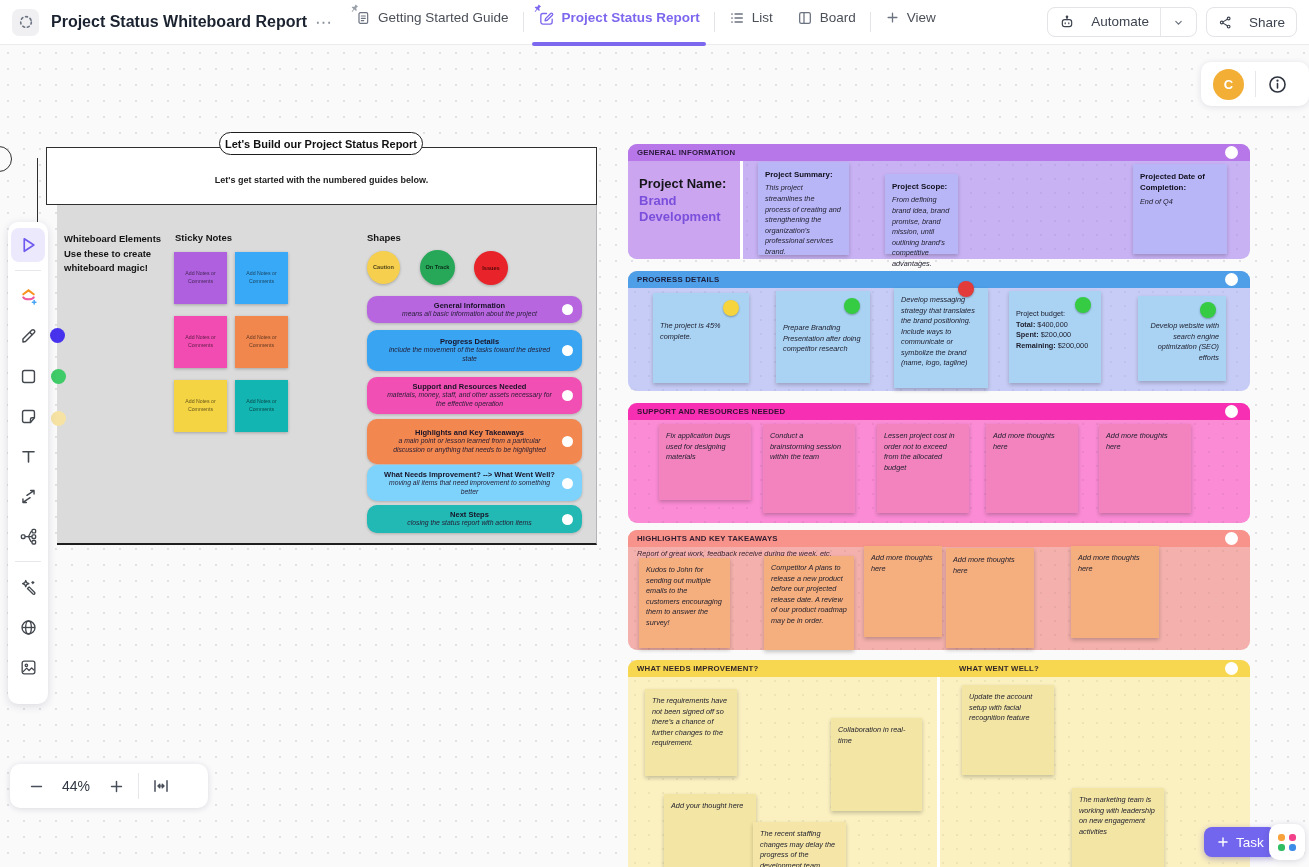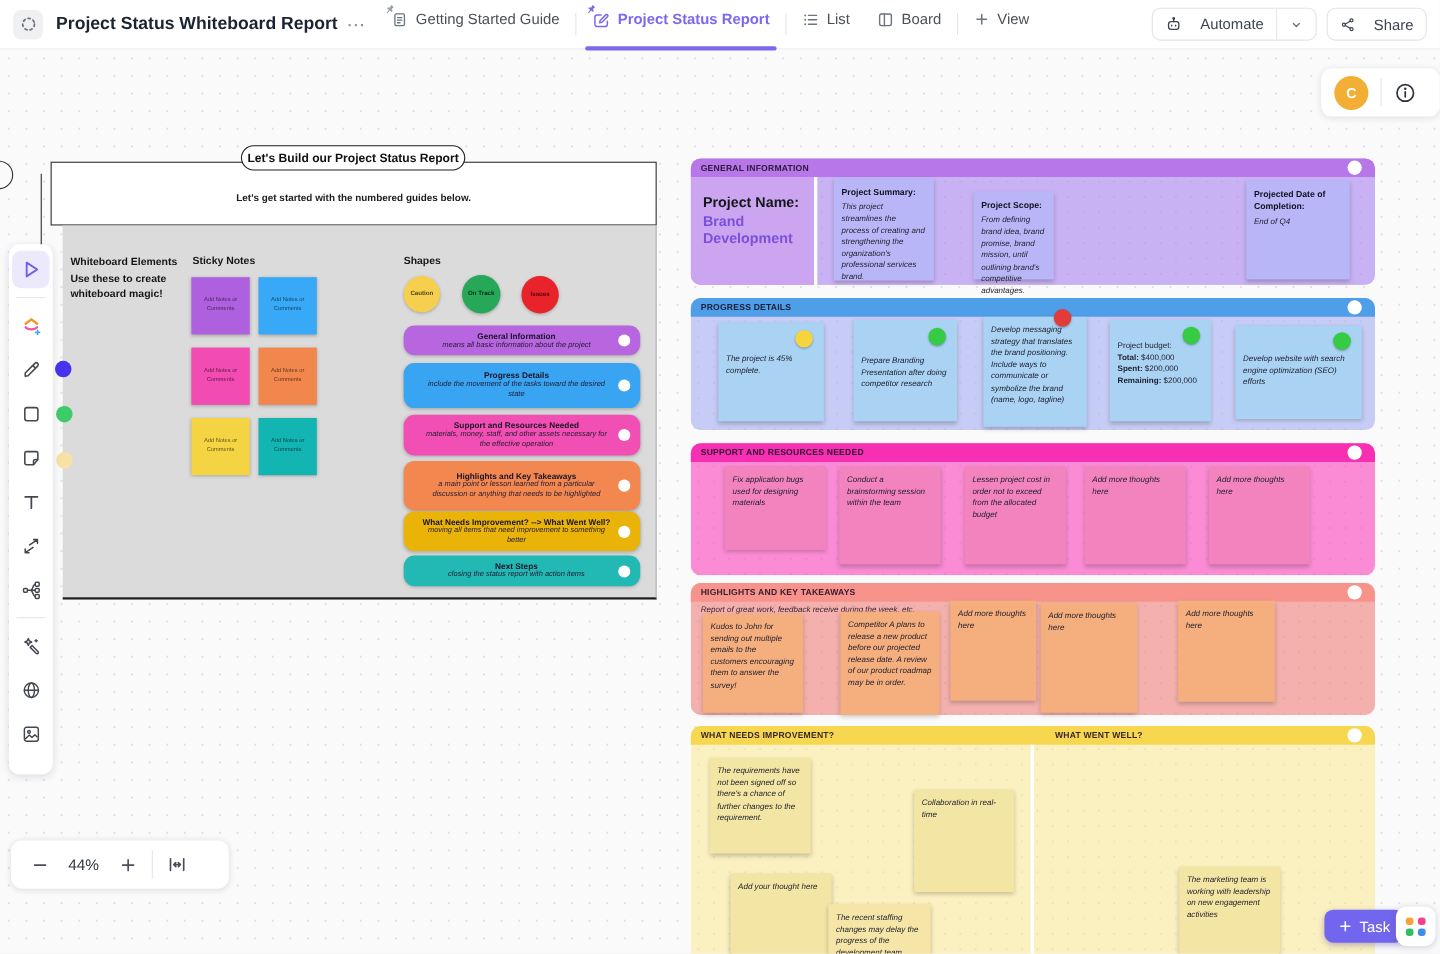--- a/index.html
+++ b/index.html
@@ -253,21 +253,21 @@
     <div class="banner" style="top:172px; height:37px; background:#F24FB4;">
       <div class="bt">Support and Resources Needed</div>
       <div class="bd">materials, money, staff, and other assets necessary for the effective operation</div>
       <span class="wdot"></span>
     </div>
     <div class="banner" style="top:214px; height:45px; background:#F28750;">
       <div class="bt">Highlights and Key Takeaways</div>
       <div class="bd">a main point or lesson learned from a particular discussion or anything that needs to be highlighted</div>
       <span class="wdot"></span>
     </div>
-    <div class="banner" style="top:260px; height:36px; background:#eab308;">
+    <div class="banner" style="top:260px; height:36px; background:#7dd3fc;">
       <div class="bt">What Needs Improvement? --&gt; What Went Well?</div>
       <div class="bd">moving all items that need improvement to something better</div>
       <span class="wdot"></span>
     </div>
     <div class="banner" style="top:300px; height:28px; background:#22B8B4;">
       <div class="bt">Next Steps</div>
       <div class="bd">closing the status report with action items</div>
       <span class="wdot"></span>
     </div>
   </div>
@@ -391,21 +391,21 @@
       <span class="status-dot" style="top:-7px; right:14px; background:#E33A3A;"></span>
       <div>Develop messaging strategy that translates the brand positioning. Include ways to communicate or symbolize the brand (name, logo, tagline)</div>
     </div>
     <div class="note budget-line" style="left:381px; top:20px; width:92px; height:92px; background:#A9D2F3; padding-top:18px;">
       <span class="status-dot" style="top:6px; right:10px; background:#35CC43;"></span>
       <div>Project budget:</div>
       <div><b>Total:</b><span> $400,000</span></div>
       <div><b>Spent:</b><span> $200,000</span></div>
       <div><b>Remaining:</b><span> $200,000</span></div>
     </div>
-    <div class="note" style="left:495px; top:25px; width:115px; height:85px; background:#A9D2F3; padding-top:25px;">
+    <div class="note" style="left:510px; top:25px; width:88px; height:85px; background:#A9D2F3; padding-top:25px;text-align:right;">
       <span class="status-dot" style="top:6px; right:10px; background:#35CC43;"></span>
       <div>Develop website with search engine optimization (SEO) efforts</div>
     </div>
   </div>
 
   <div class="section" style="top:403px; height:120px; background-color:#FA8BD4;">
     <div class="sec-header" style="background:#F72FB2;">
       <span class="sec-title">SUPPORT AND RESOURCES NEEDED</span>
       <span class="sec-wdot"></span>
     </div>
@@ -433,20 +433,21 @@
     <div class="sec-header" style="background:#F7D74F;">
       <span class="sec-title">WHAT NEEDS IMPROVEMENT?</span>
       <span class="sec-title" style="position:absolute; left:327px; margin-left:4px;">WHAT WENT WELL?</span>
       <span class="sec-wdot"></span>
     </div>
     <div class="retro-divider"></div>
     <div class="note" style="left:17px; top:29px; width:92px; height:87px; background:#F3E5A4;">The requirements have not been signed off so there's a chance of further changes to the requirement.</div>
     <div class="note" style="left:203px; top:58px; width:91px; height:93px; background:#F3E5A4;">Collaboration in real-time</div>
     <div class="note" style="left:36px; top:134px; width:92px; height:90px; background:#F3E5A4;">Add your thought here</div>
     <div class="note" style="left:125px; top:162px; width:93px; height:68px; background:#F5E6A8;">The recent staffing changes may delay the progress of the development team</div>
+    <div class="note" style="left:334px; top:25px; width:92px; height:90px; background:#F3E5A4;">Update the account setup with facial recognition feature</div>
     <div class="note" style="left:444px; top:128px; width:92px; height:95px; background:#F3E5A4;">The marketing team is working with leadership on new engagement activities</div>
   </div>
 
   <div class="presence-card">
     <div class="avatar">C</div>
     <div class="presence-div"></div>
     <svg width="21" height="21" viewBox="0 0 24 24" fill="none" stroke="#2E3440" stroke-width="1.8" stroke-linecap="round" style="cursor:pointer;">
       <circle cx="12" cy="12" r="8.6"></circle>
         <path d="M12 11v5"></path>
         <path d="M12 7.6h.01" stroke-width="2.6"></path>

